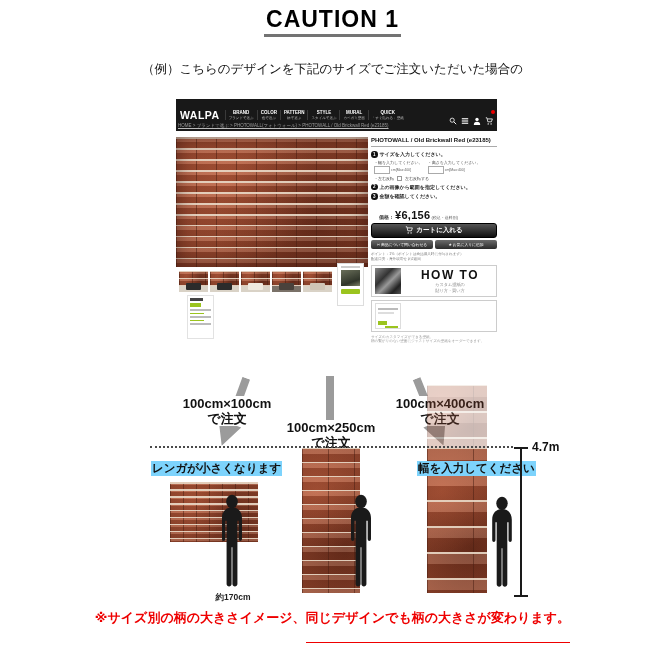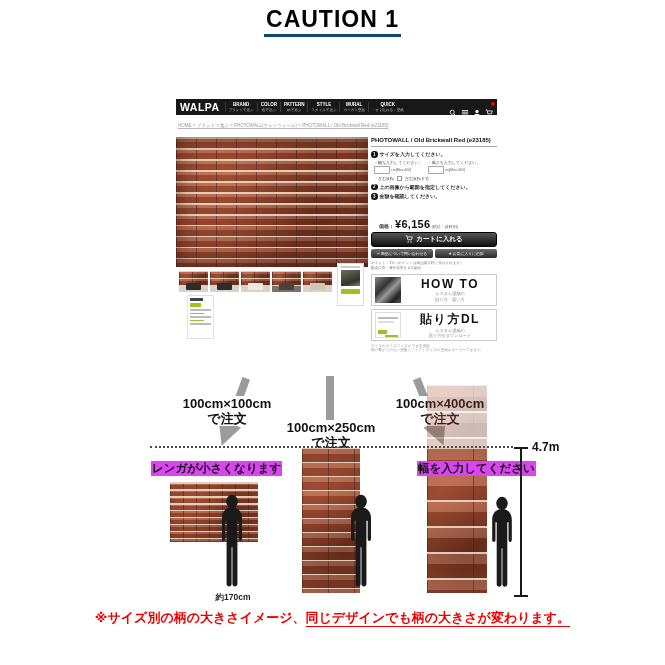--- a/index.html
+++ b/index.html
@@ -3,26 +3,26 @@
 <meta charset="utf-8">
 <style>
   * { margin:0; padding:0; box-sizing:border-box; }
   body { background:#fff; font-family:"Liberation Sans","DejaVu Sans",sans-serif; }
   .page { position:relative; width:665px; height:665px; background:#fff; overflow:hidden; margin:0 auto; }
   .abs { position:absolute; }
 
   
   .caution-title { top:6px; left:0; width:100%; text-align:center; }
   .caution-title span { display:inline-block; font-size:23px; font-weight:bold; letter-spacing:1px; color:#000;
-    border-bottom:3px solid #0c4a6e; padding:0 2px 1px; }
+    border-bottom:3px solid #737373; padding:0 2px 1px; }
   .caution-sub { top:60px; left:0; width:100%; text-align:center; font-size:12.5px; color:#111; line-height:19px; }
 
   
   .shot { left:176px; top:97px; width:321px; height:286px; background:#fff; }
-  .shot-header { position:absolute; top:2px; left:0; right:0; height:16px; background:#181818;
+  .shot-header { position:absolute; top:2px; left:0; right:0; height:32px; background:#181818;
     display:flex; align-items:center; padding:0 4px; }
   .logo { color:#fff; font-weight:bold; font-size:10.5px; letter-spacing:.5px; margin-right:5px; }
   .nav { display:flex; flex:1; }
   .nav-item { padding:0 3px; border-left:1px solid #3a3a3a; text-align:center; color:#fff; cursor:pointer; }
   .nav-en { font-size:4.5px; font-weight:bold; line-height:6px; white-space:nowrap; }
   .nav-jp { font-size:3.5px; color:#bbb; line-height:4px; white-space:nowrap; }
   .header-icons { display:flex; gap:4px; margin-left:auto; align-items:center; }
   .hicon { width:8px; height:8px; position:relative; }
   .cart-badge { position:absolute; right:-2px; top:-1px; width:4px; height:4px; border-radius:50%; background:#e00; }
 
@@ -51,21 +51,21 @@
   .step { display:flex; align-items:center; gap:2px; font-size:5px; font-weight:bold; color:#222; margin:3px 0 2px; }
   .step-num { width:6.5px; height:6.5px; border-radius:50%; background:#111; color:#fff; font-size:4.5px;
     display:flex; align-items:center; justify-content:center; flex:none; }
   .fields { display:flex; gap:5px; margin:1px 0 2px 3px; }
   .field label { font-size:4px; display:block; margin-bottom:1px; color:#444; }
   .inp { display:flex; align-items:center; gap:1px; }
   .inp input { width:16px; height:8px; border:1px solid #aaa; background:#fff; font-size:4px; padding:0 1px; }
   .unit { font-size:3.5px; color:#666; }
   .fliprow { display:flex; gap:3px; font-size:4px; margin:2px 0 2px 3px; align-items:center; color:#444; }
   .checkbox { width:5px; height:5px; border:1px solid #999; background:#fff; display:inline-block; }
-  .price-line { margin:18px 0 2px 8px; display:flex; align-items:baseline; gap:1px; }
+  .price-line { margin:9px 0 2px 8px; display:flex; align-items:baseline; gap:1px; }
   .price-label { font-size:5px; font-weight:bold; }
   .price { font-size:11px; font-weight:bold; color:#111; letter-spacing:.3px; }
   .price-note { font-size:4px; color:#555; }
   .cart-btn { height:15px; margin:2px 0; background:linear-gradient(#555,#101010); border:1px solid #000; border-radius:3px;
     color:#fff; display:flex; align-items:center; justify-content:center; gap:3px; font-size:6.5px; font-weight:bold; cursor:pointer; }
   .btn-row { display:flex; gap:2px; margin:1px 0 3px; }
   .mini-btn { flex:1; height:9px; background:linear-gradient(#6b6b6b,#2a2a2a); border-radius:2px; color:#fff;
     font-size:3.8px; display:flex; align-items:center; justify-content:center; gap:1px; cursor:pointer; }
   .tiny-note { font-size:3.6px; color:#777; line-height:5px; white-space:nowrap; }
   .info-box { display:flex; border:1px solid #ccc; margin-top:3px; height:32px; align-items:center; background:#fff; cursor:pointer; }
@@ -106,41 +106,42 @@
 
   
   .ceiling { left:150px; top:446px; width:363px; border-top:2px dotted #4a4a4a; }
   .measure-line { left:520px; top:448px; width:2px; height:149px; background:#1a1a1a; }
   .measure-cap { left:514px; width:14px; height:2px; background:#1a1a1a; }
   .measure-label { left:532px; top:440px; font-size:12px; font-weight:bold; color:#111; }
   .wall-left  { left:170px; top:482px; width:88px; height:60px; }
   .wall-mid   { left:302px; top:448px; width:58px; height:145px; }
   .wall-right-pale { left:427px; top:385px; width:60px; height:63px; }
   .wall-right { left:427px; top:448px; width:60px; height:145px; }
-  .cap { font-size:11.5px; font-weight:bold; color:#111; background:#d946ef; padding:0 1px; }
+  .cap { font-size:11.5px; font-weight:bold; color:#111; background:#7dd3fc; padding:0 1px; }
   .cap-left  { left:151px; top:461px; }
   .cap-right { left:417px; top:461px; }
   .person { position:absolute; }
   .person svg { display:block; width:100%; height:100%; }
   .person-height { left:207px; top:592px; width:52px; text-align:center; font-size:8.5px; font-weight:bold; color:#222; }
 
   
   .note1 { top:609px; left:0; width:100%; text-align:center; font-size:13px; font-weight:bold; color:#ee0000; }
-  .note1 .ul { border-bottom:1.5px solid #ee0000; padding-bottom:1px; }
+  .note1 .ul { border-bottom:1.5px solid #ee0000; padding-bottom:17px; }
   .note2 { top:634px; left:0; width:100%; text-align:center; font-size:13px; font-weight:bold; color:#ee0000; }
 </style>
 </head>
 <body>
 
 <div class="page">
 
   <div class="abs caution-title">
     <span>CAUTION 1</span>
   </div>
   <div class="abs caution-sub">
+    <div>（例）こちらのデザインを下記のサイズでご注文いただいた場合の</div>
   </div>
 
   <div class="abs shot">
 
     <div class="shot-header">
       <div class="logo">WALPA</div>
       <div class="nav">
         <div class="nav-item">
           <div class="nav-en">BRAND</div>
           <div class="nav-jp">ブランドで選ぶ</div>
@@ -270,25 +271,20 @@
       <div class="info-box">
         <div class="info-img howto-img"></div>
         <div class="info-text">
           <div class="info-title">HOW TO</div>
           <div class="info-sub">カスタム壁紙の</div>
           <div class="info-sub">貼り方・買い方</div>
         </div>
       </div>
       <div class="info-box">
         <div class="info-img dl-img"></div>
-        <div class="info-text">
-          <div class="info-title">貼り方DL</div>
-          <div class="info-sub">カスタム壁紙の</div>
-          <div class="info-sub">貼り方をダウンロード</div>
-        </div>
       </div>
 
       <div class="panel-note">
         <div>サイズのカスタマイズができる壁紙。</div>
         <div>柄の繋がりのない壁面にジャストサイズの壁紙をオーダーできます。</div>
       </div>
     </div>
 
     <div class="thumbs">
       <div class="thumb">

